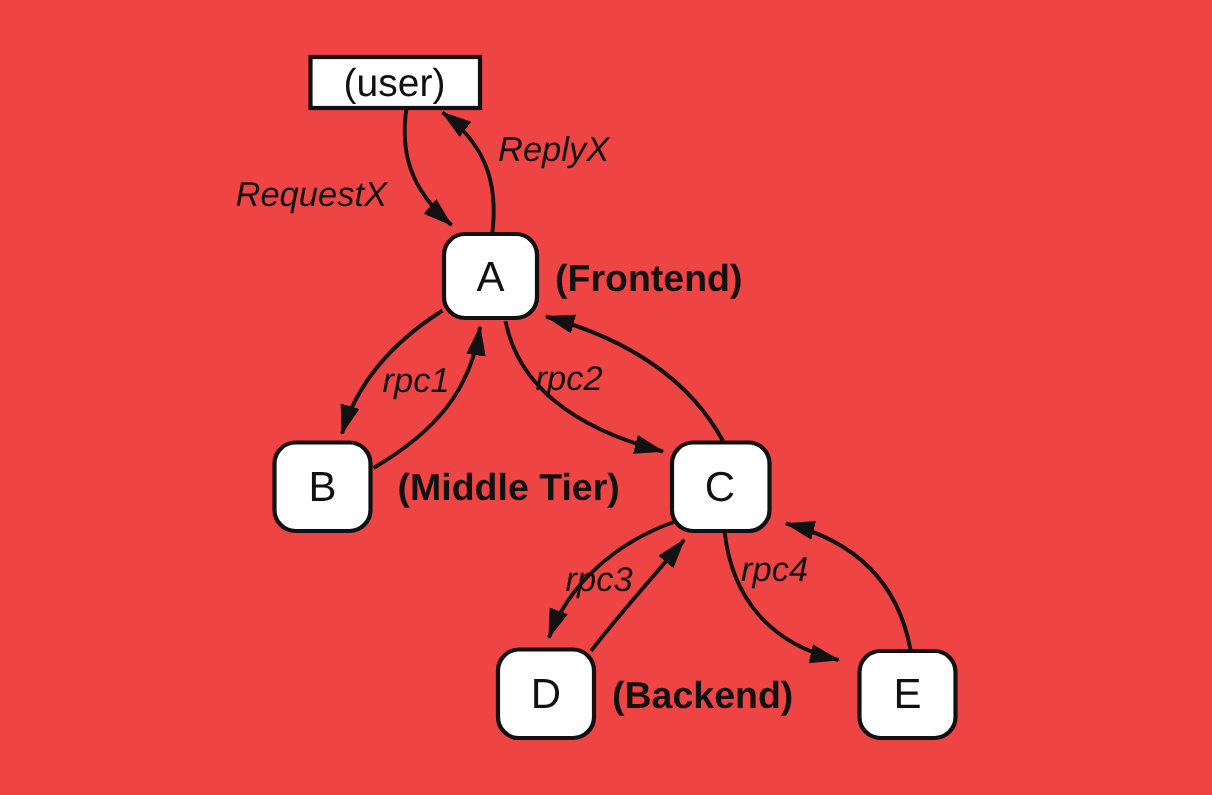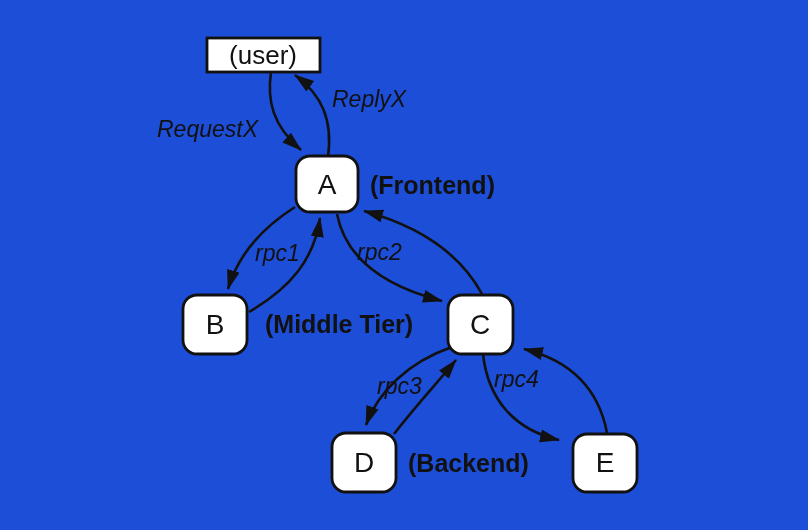--- a/index.html
+++ b/index.html
@@ -8,21 +8,21 @@
     background: #ffffff;
     width: 808px;
     height: 530px;
     overflow: hidden;
     font-family: "Liberation Sans", sans-serif;
   }
   .stage {
     position: relative;
     width: 808px;
     height: 530px;
-    background: #1d4ed8;
+    background: #ef4444;
   }
   svg { display: block; }
   .edge {
     fill: none;
     stroke: #111111;
     stroke-width: 2.6;
     stroke-linecap: butt;
   }
   .node-box {
     fill: #ffffff;

